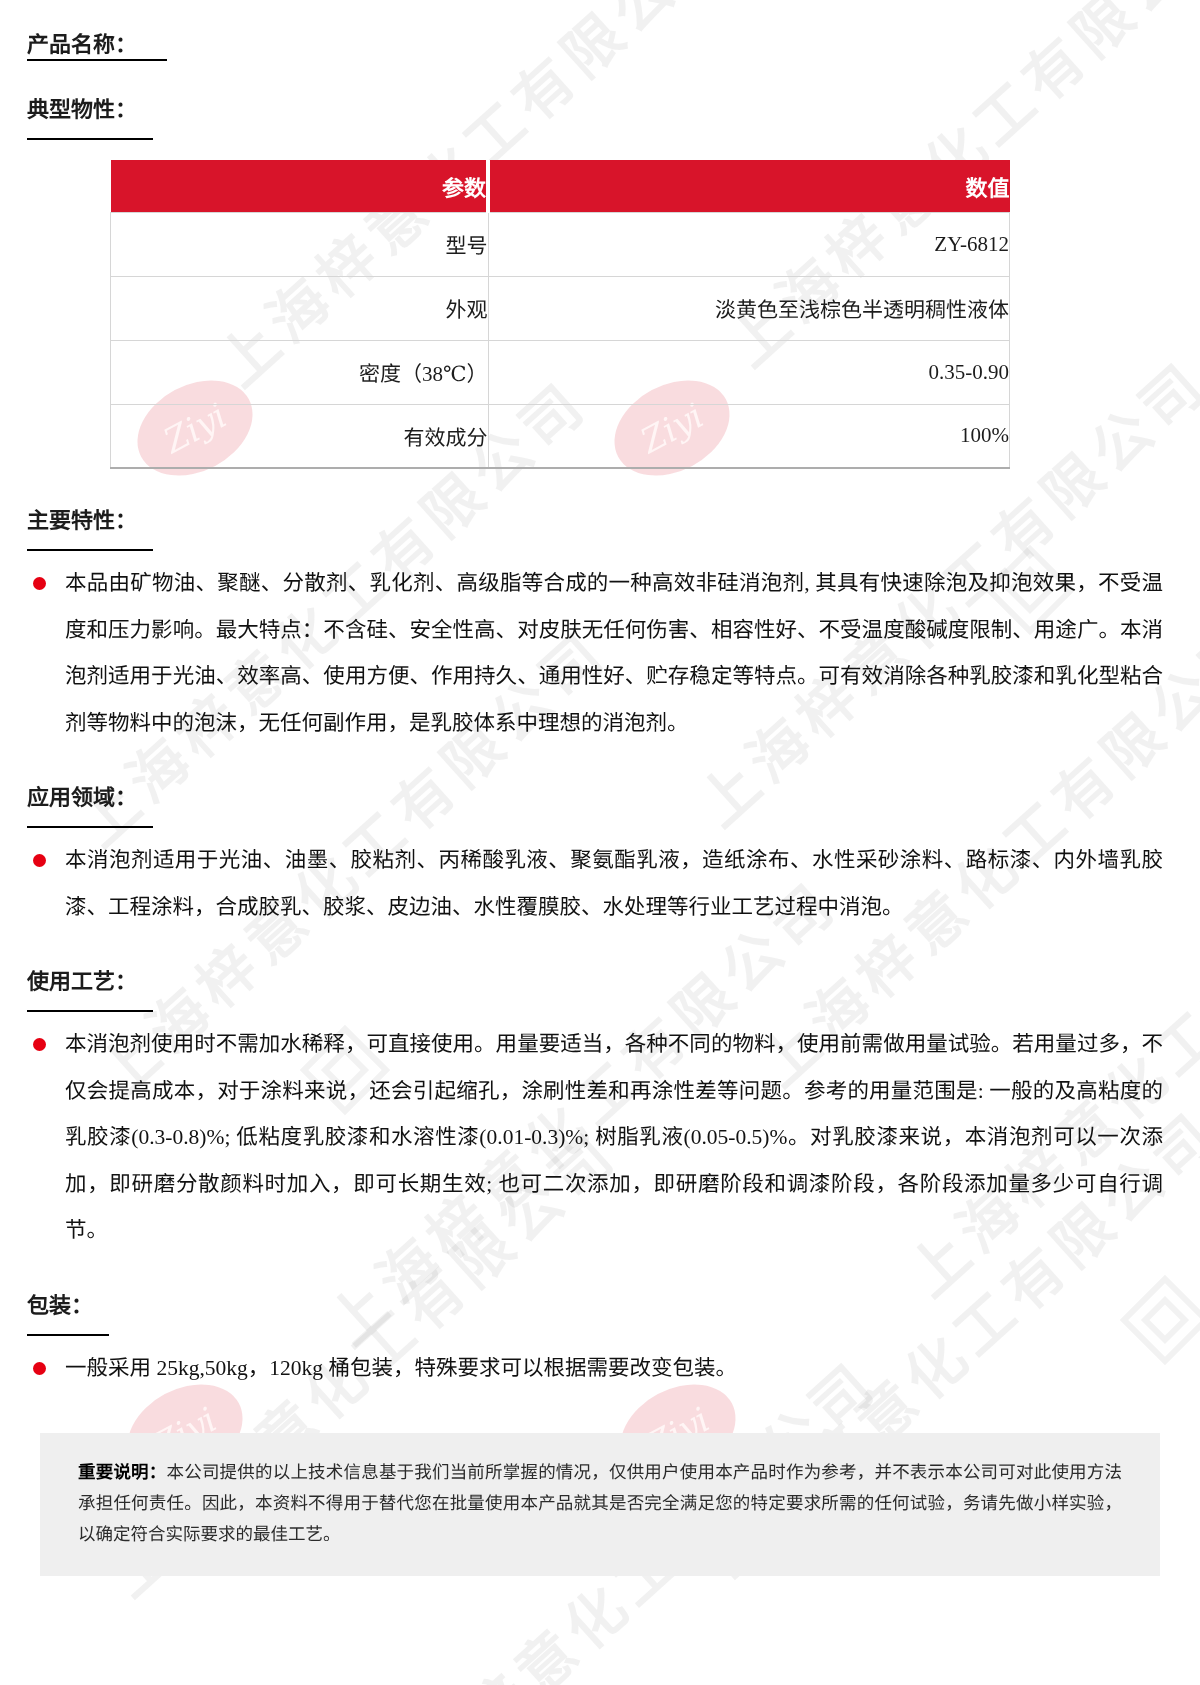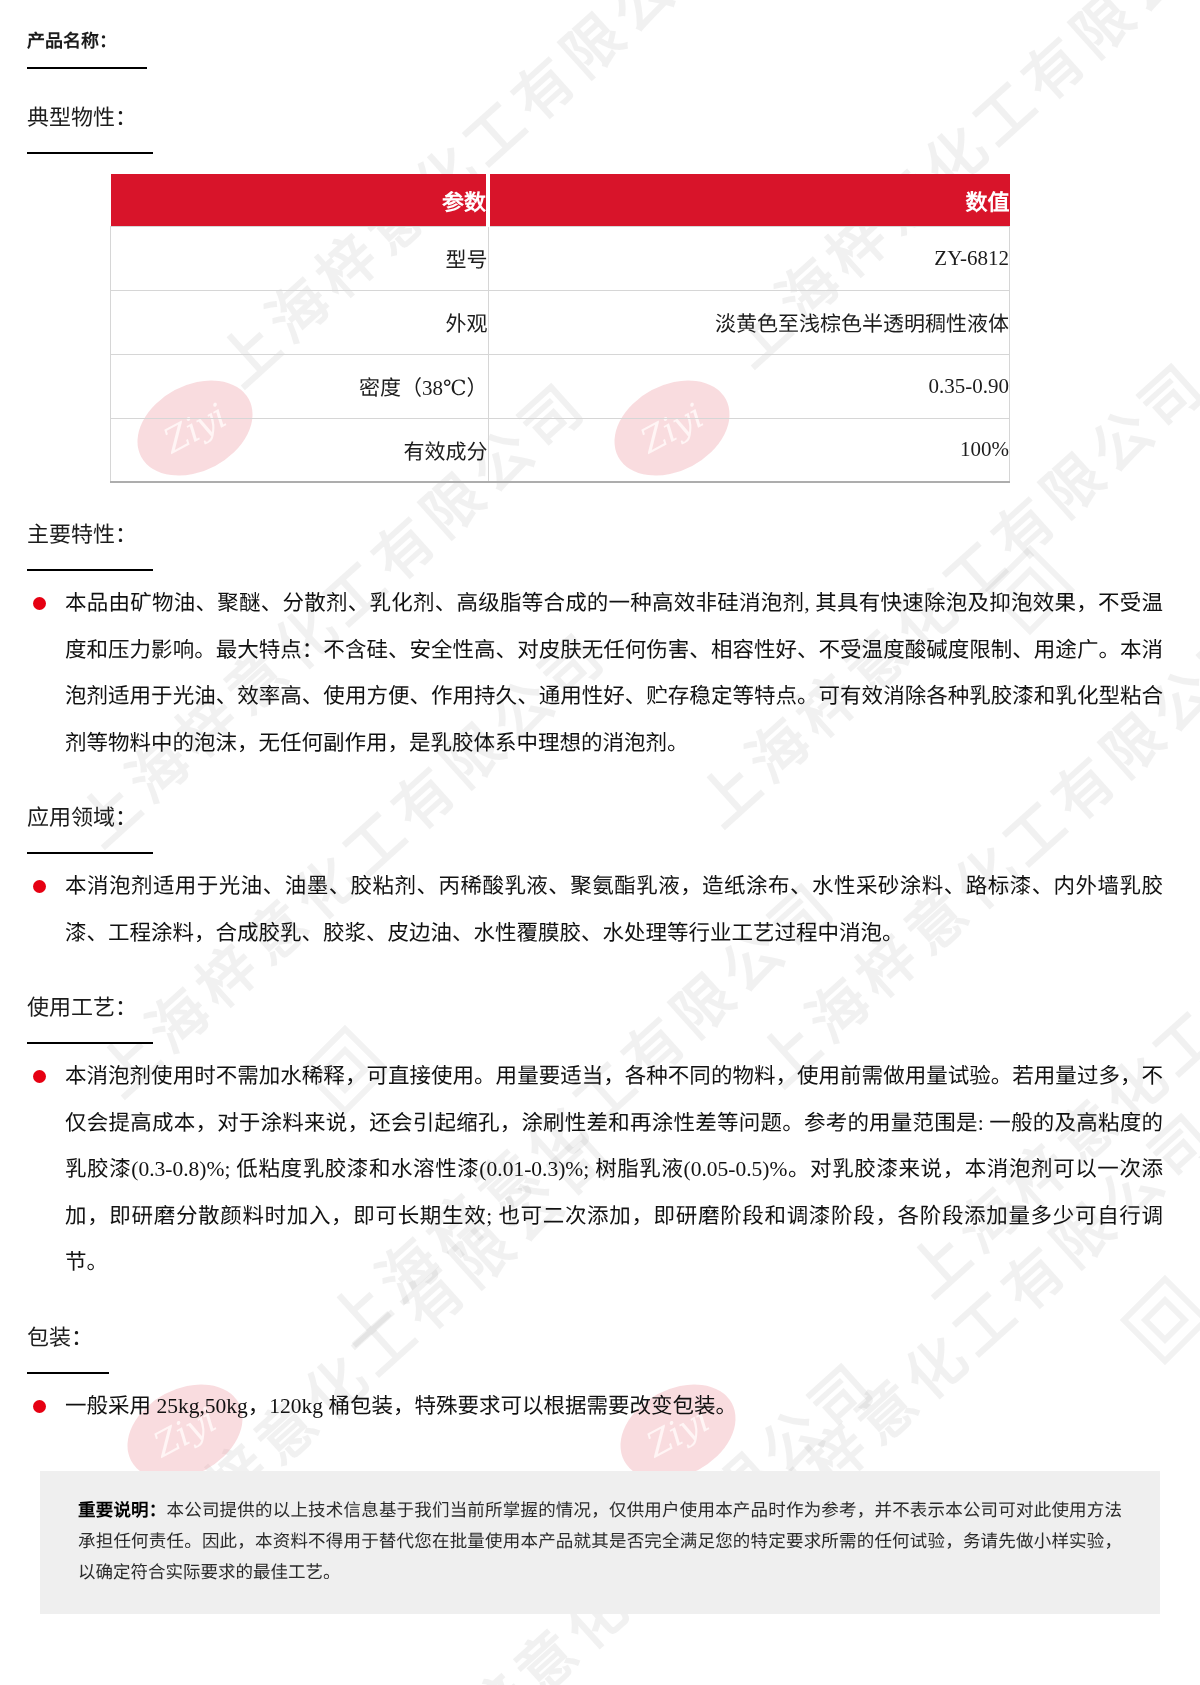--- a/index.html
+++ b/index.html
@@ -61,34 +61,34 @@
     position:absolute;inset:9px;
     border:6px solid rgba(130,130,130,0.10);
   }
   
   .content{
     position:relative;z-index:1;
     padding:26px 37px 0 27px;
   }
   .title-row{display:flex;align-items:baseline;}
   .title-label{
-    font-size:18px;font-weight:bold;
+    font-size:22px;font-weight:bold;
     border-bottom:2px solid #000;
-    padding-bottom:15px;padding-right:30px;
+    padding-bottom:1px;padding-right:30px;
   }
   .title-value{
     font-size:32px;font-weight:bold;
     margin-left:46px;
     letter-spacing:1px;
   }
   .sec-heading{
     display:inline-block;
-    font-size:22px;font-weight:normal;
+    font-size:22px;font-weight:bold;
     border-bottom:2px solid #000;
-    padding-bottom:21px;padding-right:16px;
+    padding-bottom:15px;padding-right:16px;
     margin-top:33px;
   }
   .sec-heading.first{margin-top:30px;}
   
   .props-table{
     margin:20px 0 0 83px;
     width:900px;
     border-collapse:collapse;
     text-align:right;
     border-bottom:2px solid #adadad;

